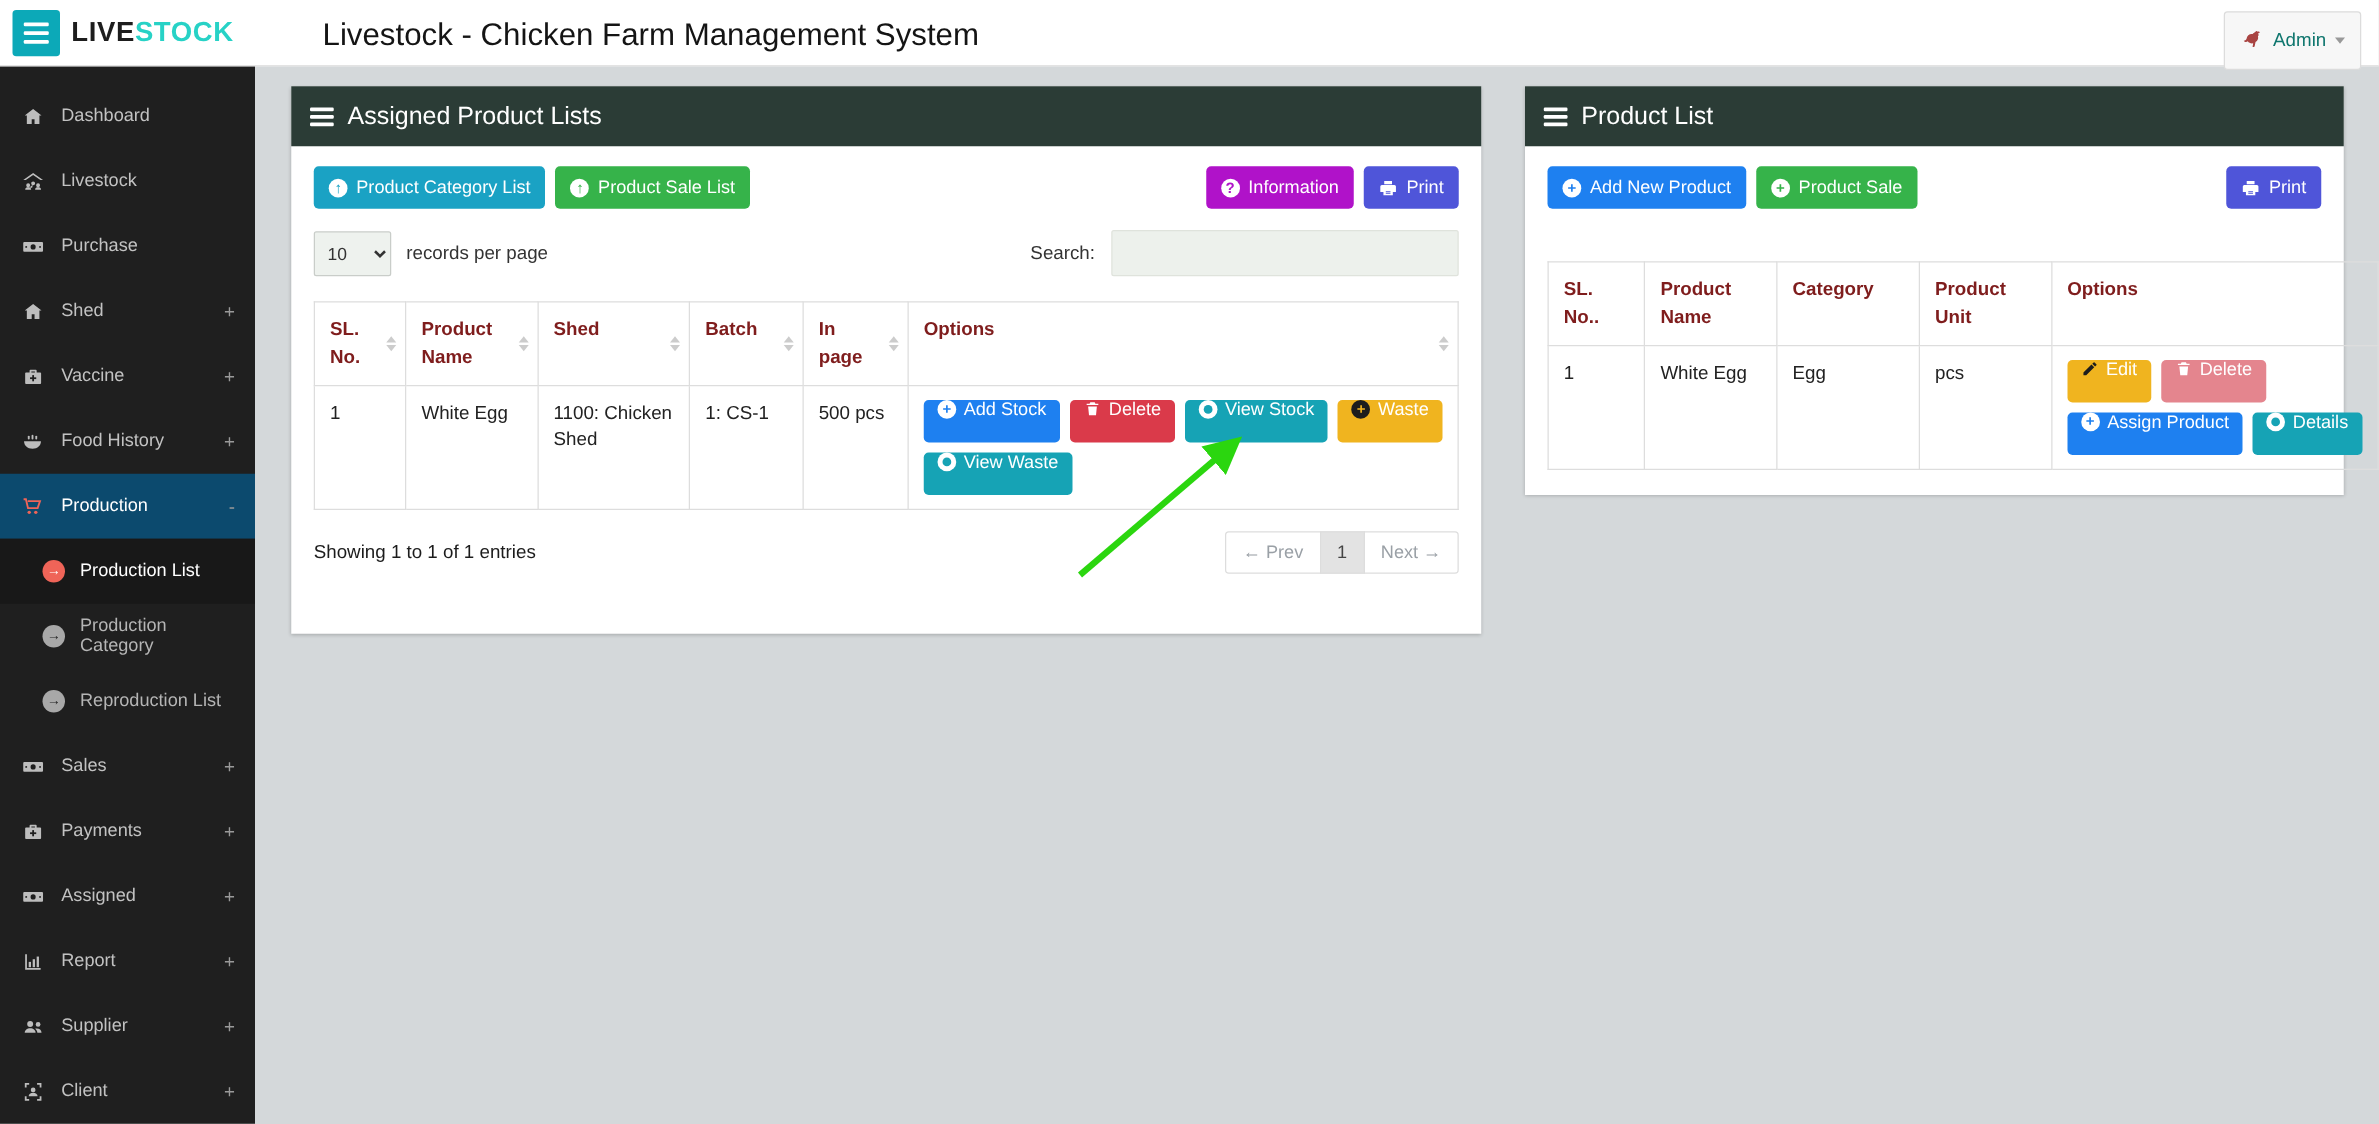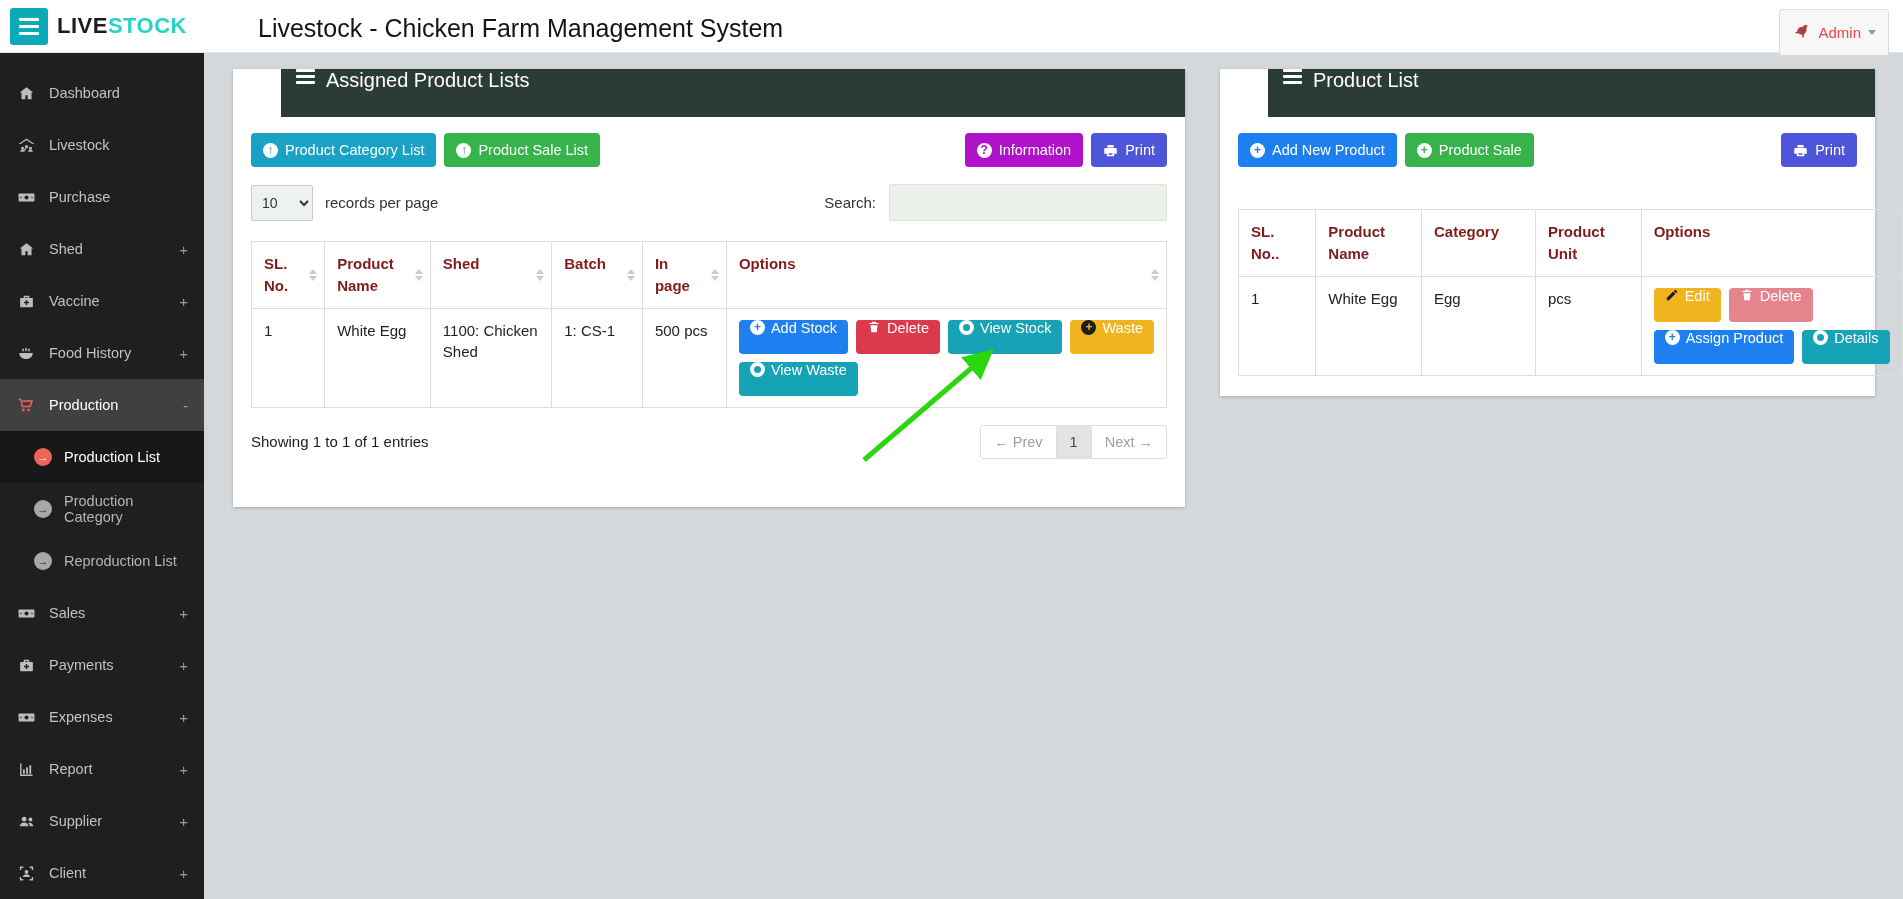--- a/index.html
+++ b/index.html
@@ -7,41 +7,41 @@
   body { font-family:"Liberation Sans","DejaVu Sans",sans-serif; background:#d4d8da; color:#222; }
 
   
   .topbar { position:absolute; top:0; left:0; width:1903px; height:53px; background:#fff; border-bottom:1px solid #e3e3e3; z-index:10; }
   .hamburger { position:absolute; left:10px; top:8px; width:38px; height:37px; background:#0ca9b8; border:none; border-radius:3px; display:flex; flex-direction:column; justify-content:center; align-items:center; gap:4px; cursor:pointer; }
   .hamburger b { width:20px; height:3px; background:#fff; border-radius:1px; }
   .logo { position:absolute; left:57px; top:13px; font-size:22px; font-weight:700; letter-spacing:.5px; }
   .logo .lp { color:#1d1d1d; }
   .logo .la { color:#27d2c6; }
   .page-title { position:absolute; left:258px; top:14px; font-size:25px; color:#141414; }
-  .admin-box { position:absolute; right:14px; top:9px; height:47px; padding:0 12px; background:#f7f7f7; border:1px solid #dcdcdc; border-radius:3px; display:flex; align-items:center; gap:7px; font-size:15px; color:#ef4444; cursor:pointer; }
+  .admin-box { position:absolute; right:14px; top:9px; height:47px; padding:0 12px; background:#f7f7f7; border:1px solid #dcdcdc; border-radius:3px; display:flex; align-items:center; gap:7px; font-size:15px; color:#0f766e; cursor:pointer; }
   .caret { width:0; height:0; border:4px solid transparent; border-top:5px solid #999; margin-top:4px; }
 
   
   .sidebar { position:absolute; top:53px; left:0; width:204px; height:846px; background:#1f1f1f; padding-top:14px; }
   .side-item { height:52px; display:flex; align-items:center; gap:13px; padding:0 16px; color:#c2c2c2; font-size:14.5px; cursor:pointer; }
   .side-item .sic { width:20px; display:flex; justify-content:center; color:#bdbdbd; }
   .side-item .expand { margin-left:auto; color:#9a9a9a; font-size:15px; }
-  .side-item.active { background:#404040; color:#fff; }
+  .side-item.active { background:#0c4a6e; color:#fff; }
   .side-item.active .sic { color:#ef6458; }
   .sub-item { height:52px; display:flex; align-items:center; gap:12px; padding:0 16px 0 34px; color:#b5b5b5; font-size:14.5px; cursor:pointer; }
   .sub-item .subic { width:18px; height:18px; border-radius:50%; background:#a8a8a8; color:#1f1f1f; display:inline-flex; align-items:center; justify-content:center; font-size:11px; font-weight:700; flex:none; }
   .sub-item.active { background:#181818; color:#fff; }
   .sub-item.active .subic { background:#ef6458; color:#fff; }
 
   
   .content { position:absolute; top:53px; left:204px; width:1699px; height:846px; background:#d4d8da; }
   .panel { position:absolute; background:#fff; box-shadow:0 1px 3px rgba(0,0,0,.22); }
   .panel-left  { left:29px;  top:16px; width:952px; padding-bottom:48px; }
   .panel-right { left:1016px; top:16px; width:655px; padding-bottom:20px; }
-  .panel-header { height:48px; background:#2b3c36; color:#fff; display:flex; gap:11px; padding:0 15px; font-size:20px;margin-left:48px; }
+  .panel-header { height:48px; background:#2b3c36; color:#fff; display:flex; align-items:center; gap:11px; padding:0 15px; font-size:20px; }
   .hmenu { display:inline-flex; flex-direction:column; gap:3px; }
   .hmenu b { width:19px; height:3px; background:#fff; border-radius:1px; }
 
   .toolbar { display:flex; align-items:center; margin:16px 18px 0; }
   .toolbar .spacer { flex:1; }
 
   .btn { display:inline-flex; align-items:center; gap:7px; height:34px; padding:0 12px; border:none; border-radius:4px; color:#fff; font-size:14.5px; cursor:pointer; margin-right:8px; white-space:nowrap; }
   .btn:last-child { margin-right:0; }
   .ic { width:15px; height:15px; border-radius:50%; background:#fff; display:inline-flex; align-items:center; justify-content:center; font-size:12px; font-weight:700; line-height:1; flex:none; }
   .ic .dot { width:7px; height:7px; border-radius:50%; background:currentColor; }
@@ -215,21 +215,21 @@
   </div>
   <div class="side-item">
     <span class="sic">
         <svg viewBox="0 0 24 24" width="19" height="19">
           <rect x="2" y="7" width="20" height="10" rx="1" fill="currentColor"></rect>
           <circle cx="12" cy="12" r="2.6" fill="#1f1f1f"></circle>
           <circle cx="5" cy="12" r="1" fill="#1f1f1f"></circle>
           <circle cx="19" cy="12" r="1" fill="#1f1f1f"></circle>
         </svg>
       </span>
-    <span>Expenses</span>
+    <span>Assigned</span>
     <span class="expand">+</span>
   </div>
   <div class="side-item">
     <span class="sic">
         <svg viewBox="0 0 24 24" width="17" height="17">
           <path fill="none" stroke="currentColor" stroke-width="2" d="M4 3.5V20h16.5"></path>
           <rect x="7" y="12" width="2.6" height="6" fill="currentColor"></rect>
           <rect x="11.5" y="9" width="2.6" height="9" fill="currentColor"></rect>
           <rect x="16" y="6" width="2.6" height="12" fill="currentColor"></rect>
         </svg>

